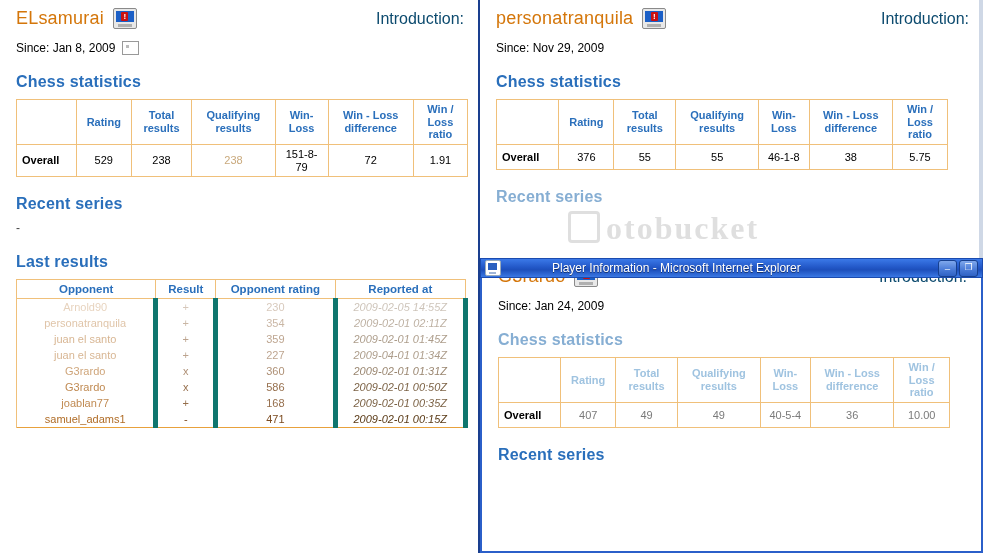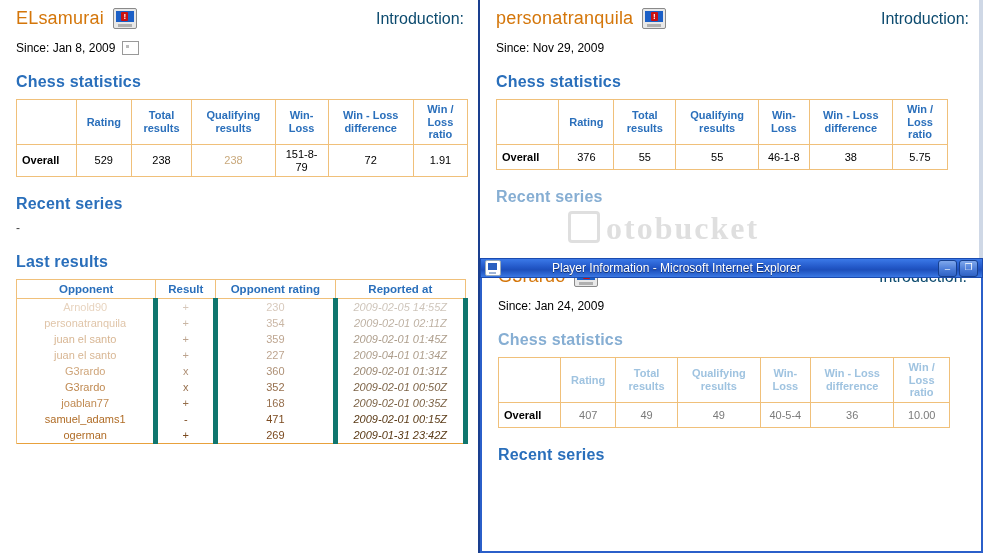--- a/index.html
+++ b/index.html
@@ -478,37 +478,31 @@
       </tr>
       <tr class="fade4">
         <td class="opp">G3rardo</td>
         <td>x</td>
         <td>360</td>
         <td class="date">2009-02-01 01:31Z</td>
       </tr>
       <tr class="fade6">
         <td class="opp">G3rardo</td>
         <td>x</td>
-        <td>352</td>
+        <td>586</td>
         <td class="date">2009-02-01 00:50Z</td>
       </tr>
       <tr class="fade6">
         <td class="opp">joablan77</td>
         <td>+</td>
         <td>168</td>
         <td class="date">2009-02-01 00:35Z</td>
       </tr>
       <tr>
         <td class="opp">samuel_adams1</td>
         <td>-</td>
         <td>471</td>
         <td class="date">2009-02-01 00:15Z</td>
       </tr>
-      <tr>
-        <td class="opp">ogerman</td>
-        <td>+</td>
-        <td>269</td>
-        <td class="date">2009-01-31 23:42Z</td>
-      </tr>
     </tbody>
       </table>
   </div>
 </div>
 
 </body></html>

